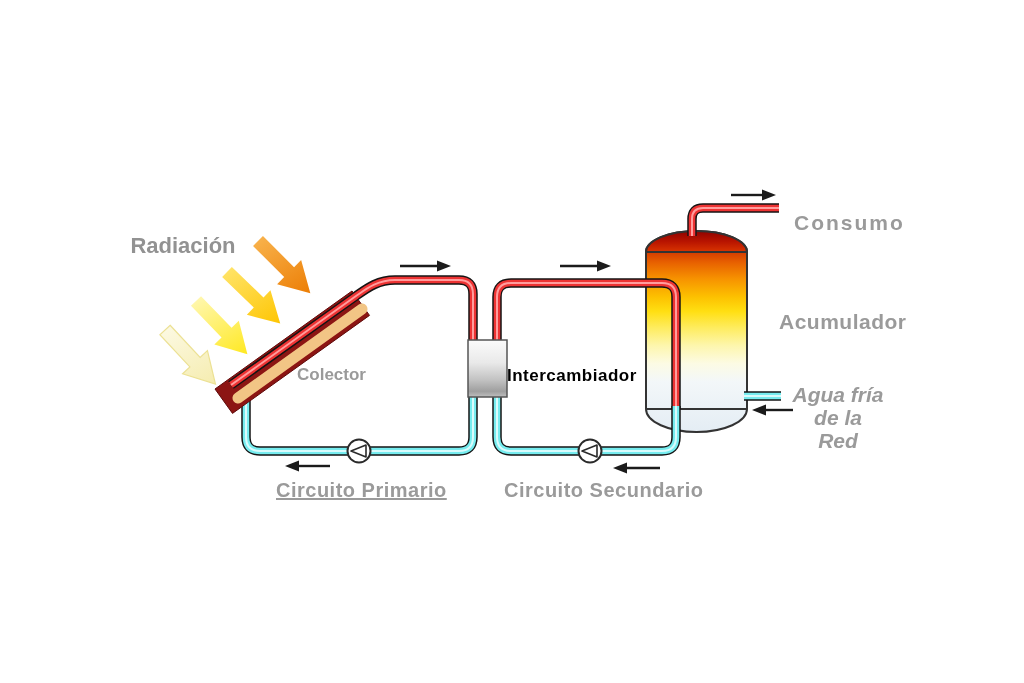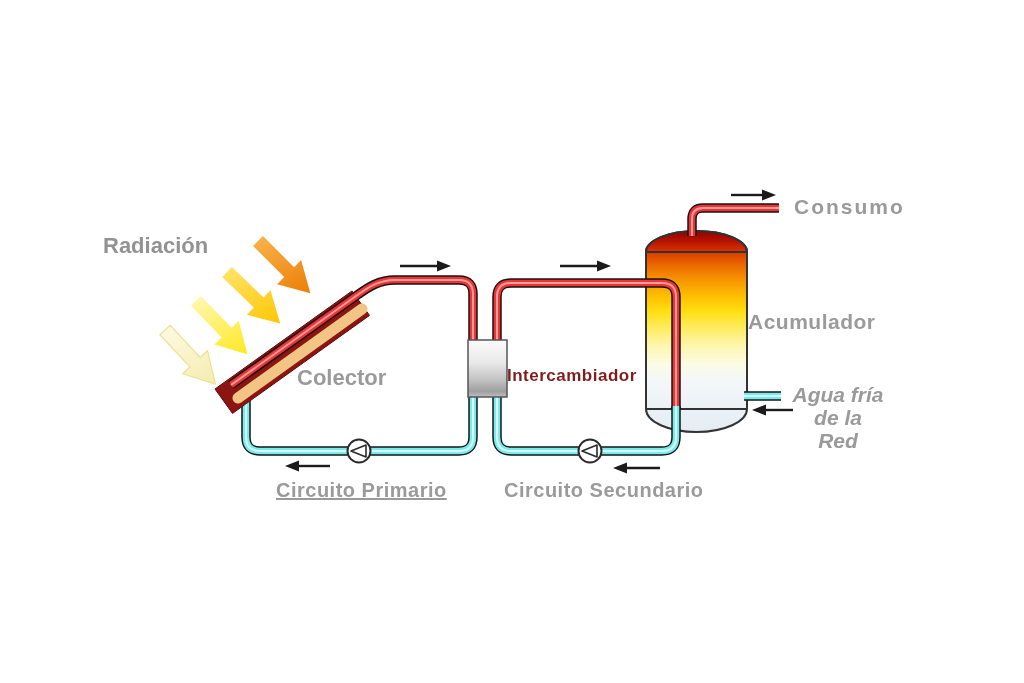--- a/index.html
+++ b/index.html
@@ -12,26 +12,26 @@
   .po{fill:none;stroke:#141414;stroke-width:9.5;}
   .pr{fill:none;stroke:#ed3333;stroke-width:6.5;}
   .prh{fill:none;stroke:#ff9d9d;stroke-width:2;}
   .pc{fill:none;stroke:#76ecef;stroke-width:6.5;}
   .pch{fill:none;stroke:#d9fbfc;stroke-width:2;}
   
   .label{
     position:absolute;color:#9a9a9a;font-weight:bold;white-space:nowrap;
     -webkit-user-select:none;user-select:none;
   }
-  .lbl-radiacion{left:103px;top:231px;width:160px;
+  .lbl-radiacion{left:103px;top:231px;width:160px;text-align:center;
     font-size:22px;line-height:30px;color:#929292;white-space:normal;}
-  .lbl-colector{left:297px;top:365px;font-size:22px;}
-  .lbl-intercambiador{left:507px;top:366px;font-size:17px;letter-spacing:.5px;color:#7f1d1d;}
-  .lbl-consumo{left:794px;top:195px;font-size:21px;letter-spacing:2px;}
-  .lbl-acumulador{left:748px;top:310px;font-size:21px;letter-spacing:.5px;}
+  .lbl-colector{left:297px;top:365px;font-size:17px;}
+  .lbl-intercambiador{left:507px;top:366px;font-size:17px;letter-spacing:.5px;color:#000000;}
+  .lbl-consumo{left:794px;top:211px;font-size:21px;letter-spacing:2px;}
+  .lbl-acumulador{left:748px;top:310px;font-size:21px;letter-spacing:.5px;padding-left:31px;}
   .lbl-aguafria{left:786px;top:383px;width:104px;text-align:center;
     font-size:21px;line-height:23px;white-space:normal;font-style:italic;}
   .lbl-circ-prim{left:276px;top:479px;font-size:20px;letter-spacing:.5px;text-decoration:underline;}
   .lbl-circ-sec{left:488px;top:479px;font-size:20px;letter-spacing:.5px;margin-left:16px;}
 </style>
 </head>
 <body>
 
 <div id="stage">
 

